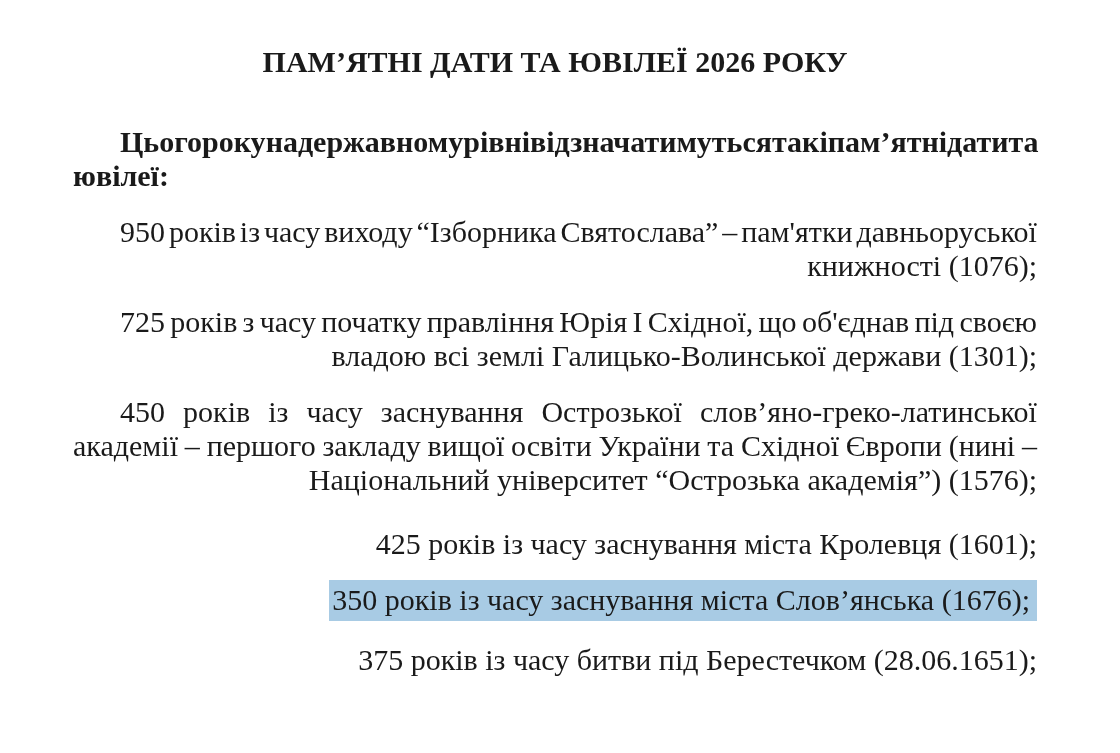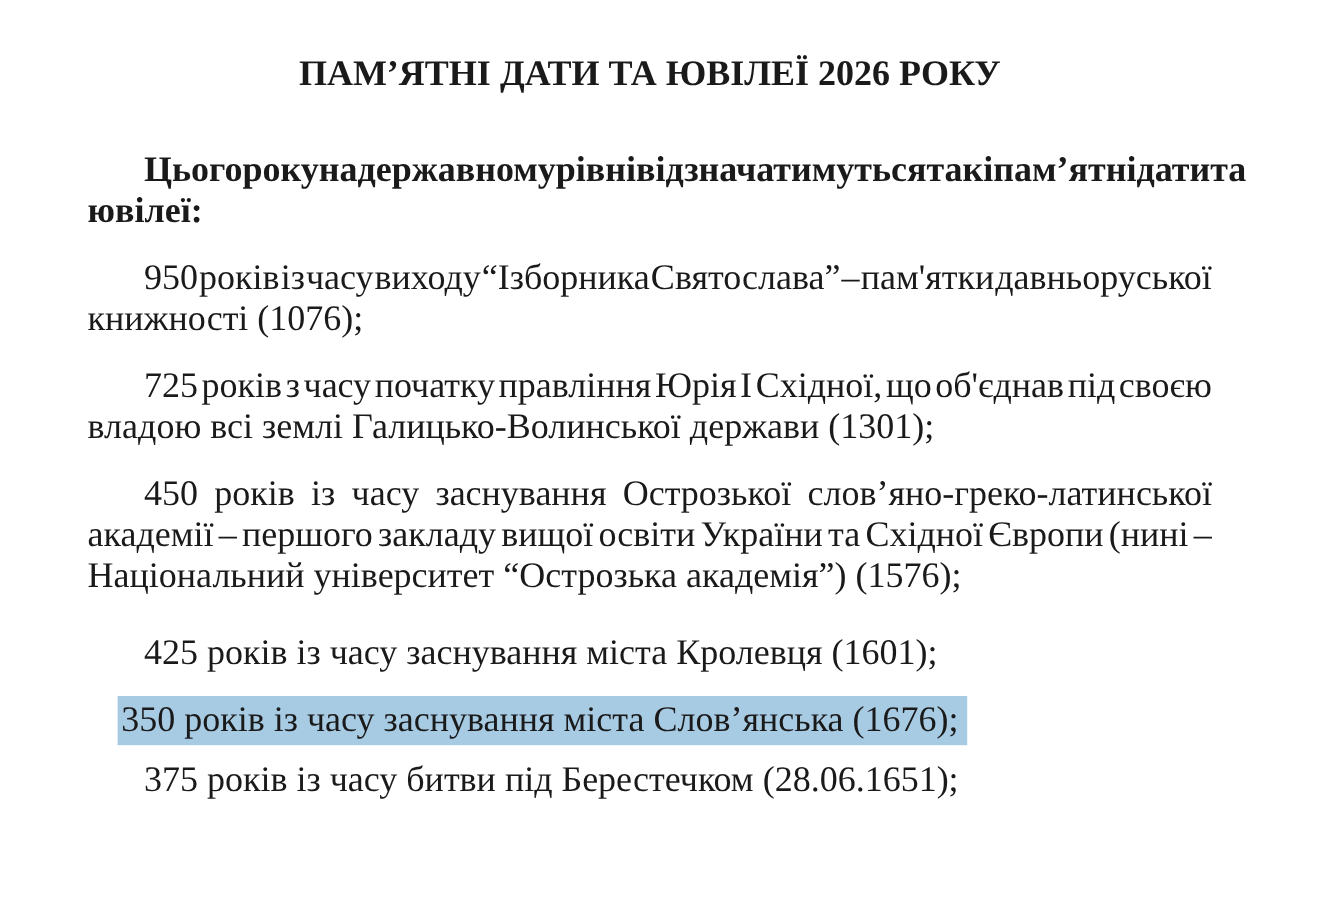--- a/index.html
+++ b/index.html
@@ -11,21 +11,21 @@
     width: 1120px;
     height: 753px;
     overflow: hidden;
     font-family: "Liberation Serif", serif;
     color: #1a1a1a;
   }
   .page {
     box-sizing: border-box;
     width: 1120px;
     height: 753px;
-    padding: 45px 110px 0 73px;
+    padding: 45px 83px 0 73px;
   }
   .line {
     font-size: 30px;
     line-height: 34px;
     height: 34px;
     white-space: nowrap;
   }
   
   .fill {
     display: flex;
@@ -35,24 +35,24 @@
   .doc-title {
     font-size: 30px;
     line-height: 34px;
     height: 34px;
     font-weight: bold;
     text-align: center;
     white-space: nowrap;
   }
   .intro   { margin-top: 46px; font-weight: bold; }
   .heading { margin-top: 16px; font-weight: bold; }
-  .entry   { margin-top: 22px; }
+  .entry   { margin-top: 22px; text-align: right; }
   .entry-425 { margin-top: 30px; }
   .entry-350 { margin-top: 22px; margin-left: 25px; }
-  .entry-375 { margin-top: 16px; }
+  .entry-375 { margin-top: 26px; }
   .hl {
     background: var(--hl, #a8cbe4);
     padding: 3px 7px 5px 3px;
   }
 </style>
 </head>
 <body>
 
 <div class="page">
 

